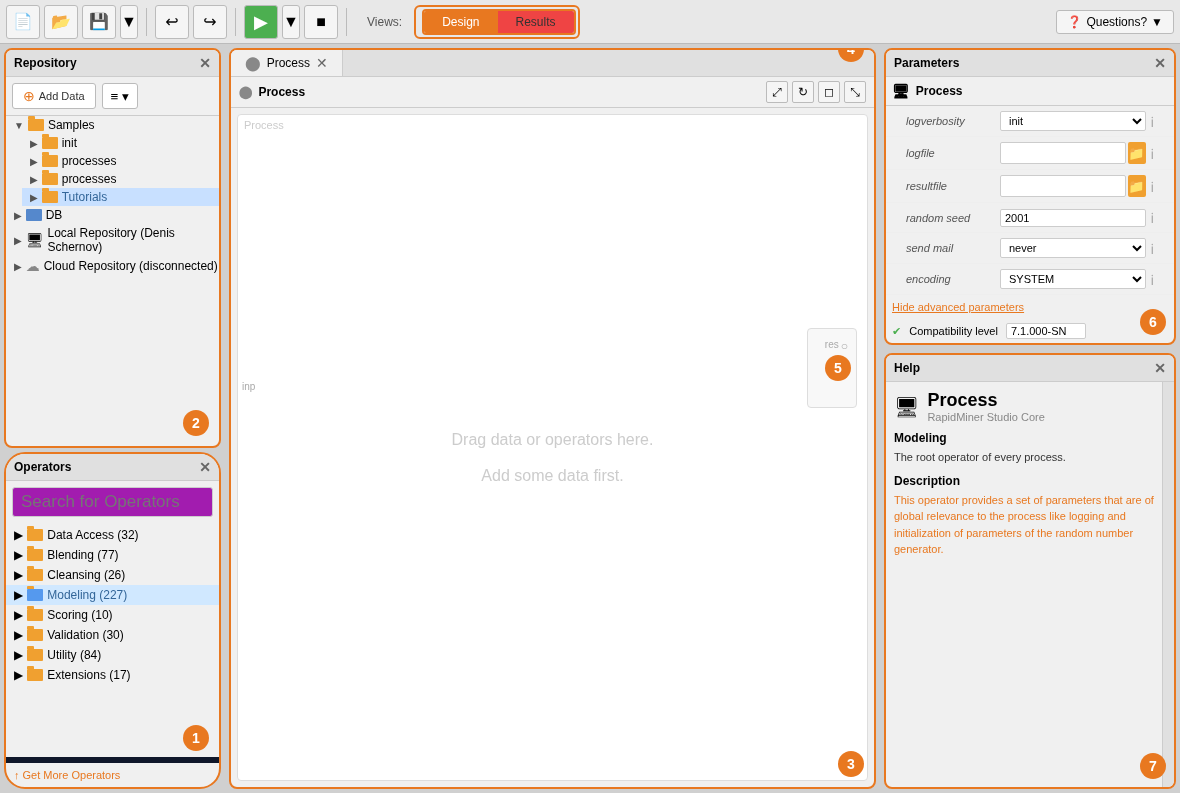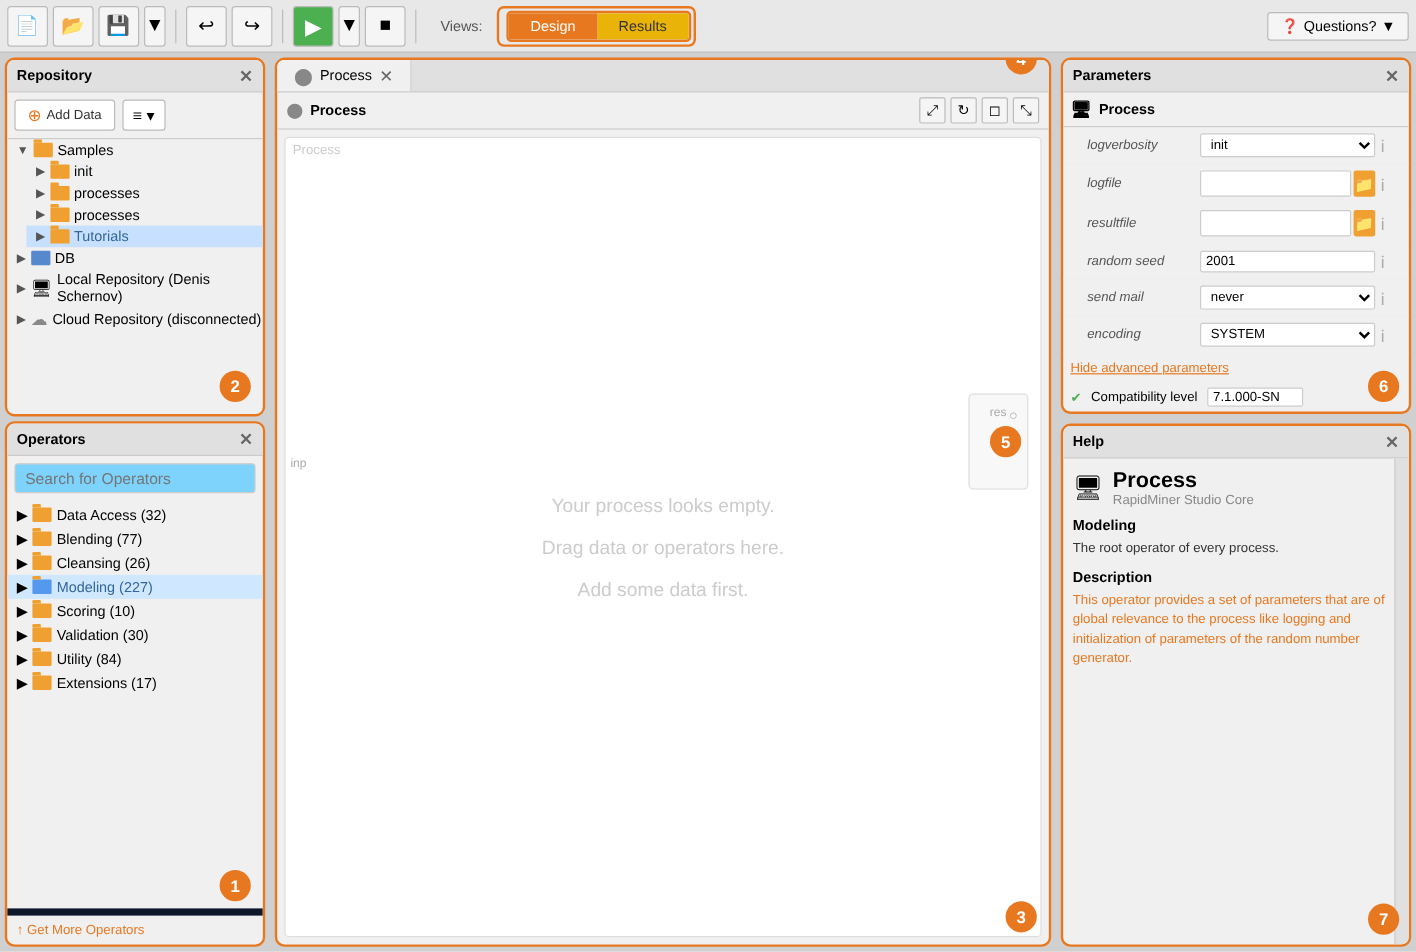--- a/index.html
+++ b/index.html
@@ -12,21 +12,21 @@
     }
     .toolbar-btn {
       width: 34px; height: 34px; border: 1px solid #bbb; background: #f5f5f5;
       border-radius: 3px; cursor: pointer; display: flex; align-items: center; justify-content: center;
       font-size: 16px;
     }
     .toolbar-divider { width: 1px; height: 28px; background: #bbb; margin: 0 4px; }
     .views-label { margin-left: 12px; color: #555; font-size: 12px; }
     .views-tabs { display: flex; border: 2px solid #e87820; border-radius: 4px; overflow: hidden; margin-left: 4px; }
     .views-tab {
-      padding: 4px 18px; background: #eab308; cursor: pointer; font-size: 12px; color: #333;
+      padding: 4px 18px; background: #ef4444; cursor: pointer; font-size: 12px; color: #333;
       border: none;
     }
     .views-tab.active { background: #e87820; color: white; }
     .questions-btn {
       margin-left: auto; background: #f5f5f5; border: 1px solid #bbb; border-radius: 3px;
       padding: 4px 10px; cursor: pointer; display: flex; align-items: center; gap: 4px; font-size: 12px;
     }
     .play-btn { background: #4caf50 !important; color: white; font-size: 18px; }
 
     
@@ -42,42 +42,42 @@
     .panel-header {
       background: #e0e0e0; padding: 5px 8px; display: flex; align-items: center;
       justify-content: space-between; border-bottom: 1px solid #ccc; font-weight: bold; font-size: 12px;
     }
     .panel-close { cursor: pointer; color: #666; font-size: 14px; }
 
     
     .left-col { display: flex; flex-direction: column; width: 225px; flex-shrink: 0; }
 
     
-    .repo-panel { flex: 0 0 auto; height: 299px; }
+    .repo-panel { flex: 0 0 auto; height: 400px; }
     .add-data-btn {
       background: white; border: 1px solid #bbb; border-radius: 3px; padding: 4px 10px;
       cursor: pointer; display: flex; align-items: center; gap: 4px; font-size: 11px; color: #333;
     }
     .menu-btn { background: white; border: 1px solid #bbb; border-radius: 3px; padding: 4px 8px; cursor: pointer; }
     .repo-toolbar { display: flex; gap: 6px; padding: 6px; border-bottom: 1px solid #ccc; }
     .tree-item { padding: 2px 0 2px 8px; display: flex; align-items: center; gap: 4px; cursor: pointer; }
     .tree-item.selected { background: #c8e0ff; }
     .tree-item .arrow { color: #555; font-size: 10px; }
     .folder-icon { width: 16px; height: 12px; background: #f0a030; border-radius: 1px; display: inline-block; position: relative; }
     .folder-icon::before { content: ''; position: absolute; top: -3px; left: 0; width: 7px; height: 3px; background: #f0a030; border-radius: 1px 1px 0 0; }
     .tree-content { overflow-y: auto; flex: 1; }
     .tree-indent { padding-left: 16px; }
     .db-icon { width: 16px; height: 12px; background: #5588cc; border-radius: 1px; display: inline-block; }
     .cloud-icon { font-size: 14px; color: #888; }
 
     
     .ops-panel { flex: 1; margin-top: 0; }
     .search-input {
       width: 100%; border: 1px solid #ccc; border-radius: 3px; padding: 4px 8px;
-      font-size: 13px; background: #7dd3fc; margin: 6px 0;
+      font-size: 17px; background: #a21caf; margin: 6px 0;
     }
     .ops-search { padding: 0 6px; }
     .ops-list { overflow-y: auto; flex: 1; padding: 2px 0; }
     .op-item { padding: 3px 8px; display: flex; align-items: center; gap: 4px; cursor: pointer; }
     .get-more { padding: 6px 8px; color: #e87820; cursor: pointer; font-size: 11px; border-top: 6px solid #0f172a; }
 
     
     .center-col { flex: 1; display: flex; flex-direction: column; }
 
     
@@ -240,21 +240,21 @@
         <div class="tree-item">
           <span class="arrow">▶</span>
           <span class="cloud-icon">☁</span>
           <span>Cloud Repository (disconnected)</span>
         </div>
       </div>
 
       <div class="num-badge" style="bottom:10px;right:10px;">2</div>
     </div>
 
-    <div class="panel ops-panel" style="position:relative;">
+    <div class="panel ops-panel" style="position:relative;border-radius:21px;">
       <div class="panel-header">
         <span>Operators</span>
         <span class="panel-close">✕</span>
       </div>
       <div class="ops-search">
         <input class="search-input" type="text" placeholder="Search for Operators" style="">
       </div>
       <div class="ops-list">
         <div class="op-item">
           <span class="arrow">▶</span>
@@ -328,21 +328,20 @@
           <button class="proc-icon-btn">◻</button>
           <button class="proc-icon-btn">⤡</button>
         </div>
       </div>
 
       <div class="proc-inner-wrap">
         <div class="proc-canvas-box">
           <div class="process-inner-label">Process</div>
           <div class="process-empty-msg">
             <div style="text-align:center;color:#ccc;font-size:16px;line-height:2.2;">
-              <div>Your process looks empty.</div>
               <div>Drag data or operators here.</div>
               <div>Add some data first.</div>
             </div>
           </div>
 
           <div class="process-port-inp" style="position:absolute;left:4px;top:40%;font-size:10px;color:#aaa;">inp</div>
 
           <div class="process-port-res" style="position:absolute;right:10px;top:38%;border:1px solid #ddd;background:#f8f8f8;border-radius:4px;padding:10px 8px;font-size:10px;color:#aaa;width:50px;height:80px;display:flex;align-items:flex-start;justify-content:flex-end;">
             <span>res</span>
             <span style="font-size:12px;margin-left:2px;">○</span>

